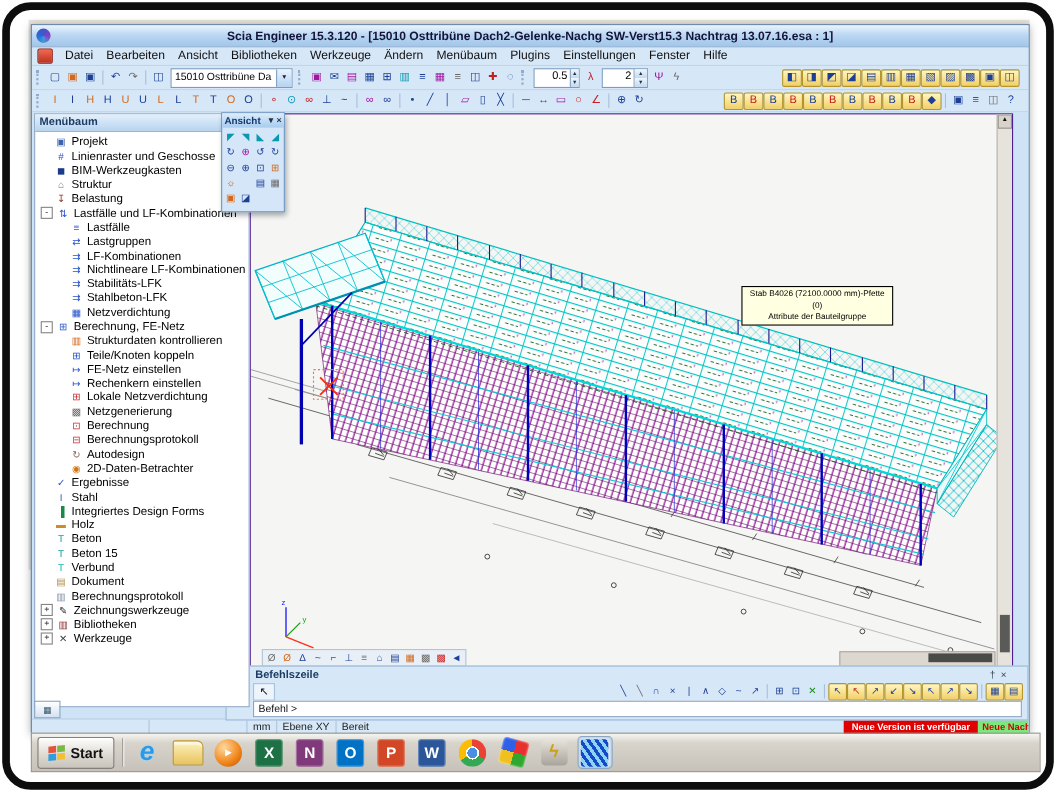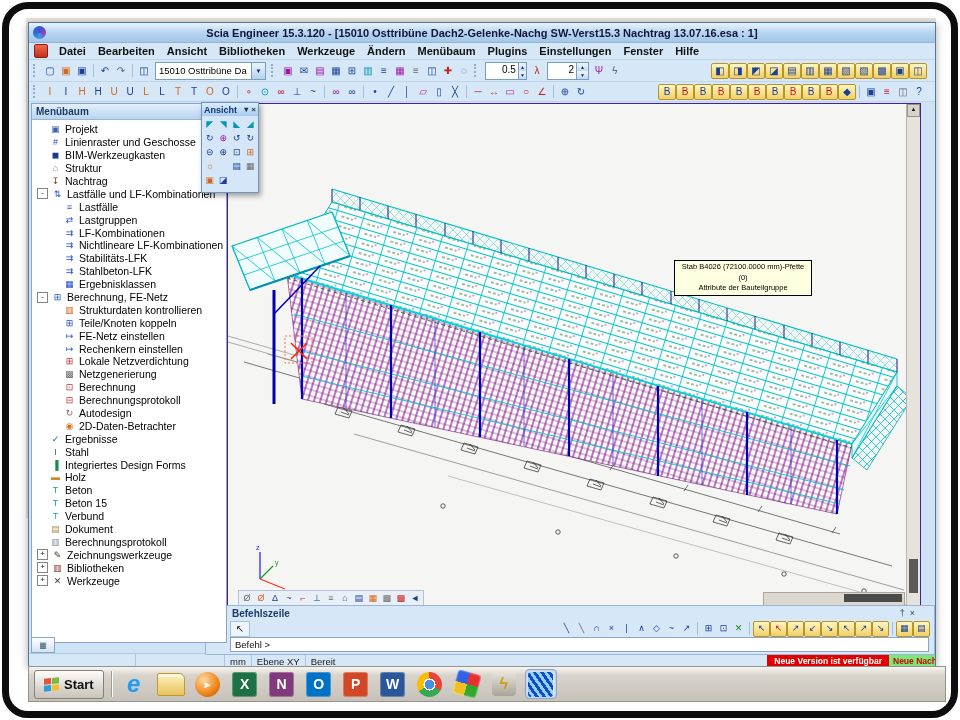--- a/index.html
+++ b/index.html
@@ -6,21 +6,21 @@
   .stage{position:relative;width:960px;height:720px;background:#fff;overflow:hidden;}
   .frame{position:absolute;inset:2px;border:7px solid #0d0d0d;border-radius:26px;z-index:99;pointer-events:none;}
   .desktop{position:absolute;left:26px;top:18px;width:910px;height:500px;background:#e8e4dc;}
   
   .appwin{position:absolute;left:2px;top:4px;width:906px;height:642px;background:#cfe3f6;border:1px solid #56789a;box-shadow:0 2px 8px rgba(0,0,0,.35);}
   .titlebar{height:19px;background:linear-gradient(#eaf4fe,#bcd8f2 45%,#a2c6ea);display:flex;align-items:center;position:relative;border-bottom:1px solid #93b4d6;}
   .title-ico{width:13px;height:13px;margin-left:4px;border-radius:50%;background:conic-gradient(#3c58c8,#8a3cc8,#3c9cd8,#2868d8,#3c58c8);flex:none;}
   .title-text{position:absolute;left:20px;right:20px;text-align:center;font-size:11px;font-weight:bold;color:#14143a;white-space:nowrap;overflow:hidden;}
   .menubar{height:16px;background:#d6e7f8;display:flex;align-items:center;font-size:11px;color:#101010;border-bottom:1px solid #c0d4ea;padding-left:2px;}
   .menu-ico{width:12px;height:12px;background:linear-gradient(#ef6a52,#c03020);border:1px solid #8c1e10;border-radius:2px;margin:0 5px 0 3px;flex:none;}
-  .menu-item{padding:1px 6px;cursor:default;font-weight:bold;}
+  .menu-item{padding:1px 6px;cursor:default;}
   .tb{display:flex;align-items:center;background:#d6e7f8;border-bottom:1px solid #c0d4ea;padding-left:2px;}
   #toolbar1{height:21px;}
   #toolbar2{height:19px;}
   .grip{width:3px;height:13px;border-left:2px dotted #90abce;margin:0 4px 0 2px;flex:none;}
   .sep{width:1px;height:13px;background:#a8bedb;margin:0 3px;flex:none;}
   .tbi{min-width:16px;height:15px;display:flex;align-items:center;justify-content:center;font-size:10px;line-height:1;cursor:default;flex:none;border-radius:2px;}
   .s-b{color:#1b3f94}.s-r{color:#c41e1e}.s-m{color:#a018a0}.s-g{color:#6a6a6a}
   .s-o{color:#d2691e}.s-c{color:#0898b0}.s-gr{color:#1a8a1a}
   .t-y{background:linear-gradient(#fff6c0,#f2cf66);border:1px solid #b3952c;height:14px;}
   .combo{display:flex;align-items:center;width:106px;height:16px;background:#fff;border:1px solid #7a9cc0;font-size:9.5px;padding-left:3px;margin:0 3px;white-space:nowrap;overflow:hidden;}
@@ -273,21 +273,21 @@
               <div class="tree-row">
                 <span class="indent" style="width: 2px;"></span>
                 <span class="exp-empty"></span>
                 <span class="tico" style="color: rgb(112, 112, 112);">⌂</span>
                 <span>Struktur</span>
               </div>
               <div class="tree-row">
                 <span class="indent" style="width: 2px;"></span>
                 <span class="exp-empty"></span>
                 <span class="tico" style="color: rgb(138, 58, 32);">↧</span>
-                <span>Nachtrag</span>
+                <span>Belastung</span>
               </div>
               <div class="tree-row">
                 <span class="indent" style="width: 2px;"></span>
                 <span class="exp">-</span>
                 <span class="tico" style="color: rgb(36, 80, 200);">⇅</span>
                 <span>Lastfälle und LF-Kombinationen</span>
               </div>
               <div class="tree-row">
                 <span class="indent" style="width: 16px;"></span>
                 <span class="exp-empty"></span>
@@ -321,21 +321,21 @@
               <div class="tree-row">
                 <span class="indent" style="width: 16px;"></span>
                 <span class="exp-empty"></span>
                 <span class="tico" style="color: rgb(36, 80, 200);">⇉</span>
                 <span>Stahlbeton-LFK</span>
               </div>
               <div class="tree-row">
                 <span class="indent" style="width: 16px;"></span>
                 <span class="exp-empty"></span>
                 <span class="tico" style="color: rgb(36, 80, 200);">▦</span>
-                <span>Ergebnisklassen</span>
+                <span>Netzverdichtung</span>
               </div>
               <div class="tree-row">
                 <span class="indent" style="width: 2px;"></span>
                 <span class="exp">-</span>
                 <span class="tico" style="color: rgb(42, 90, 196);">⊞</span>
                 <span>Berechnung, FE-Netz</span>
               </div>
               <div class="tree-row">
                 <span class="indent" style="width: 16px;"></span>
                 <span class="exp-empty"></span>

